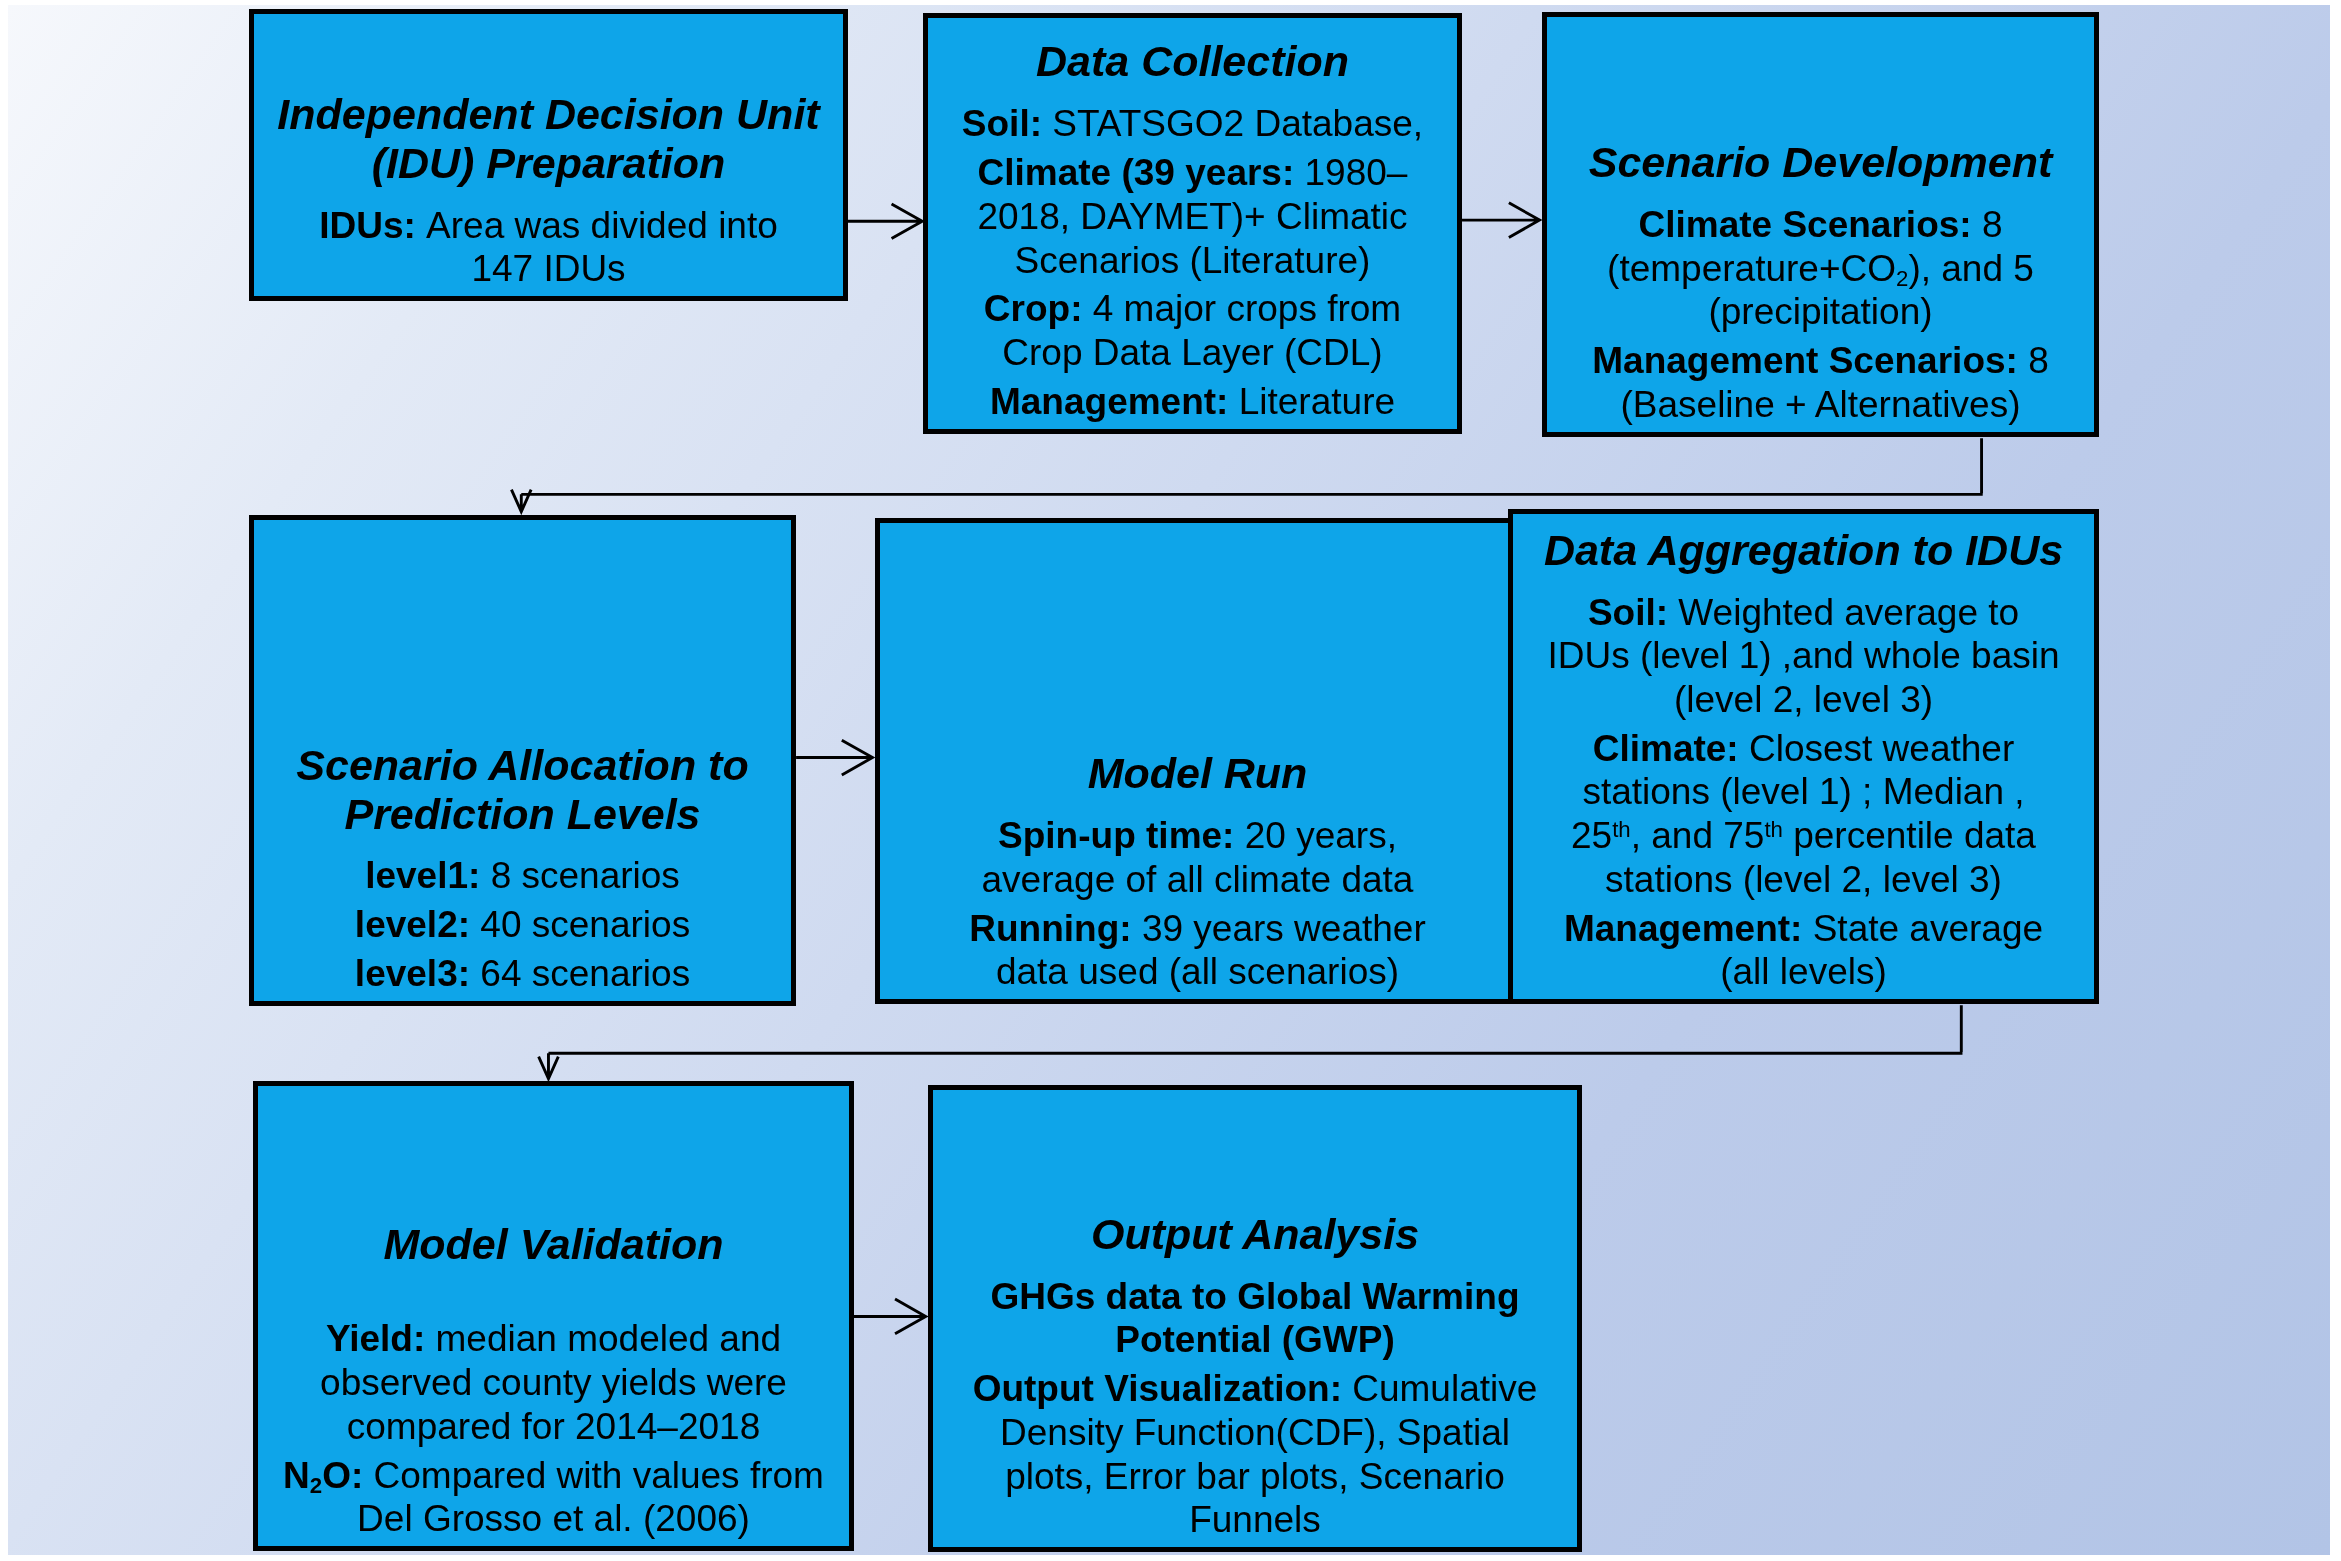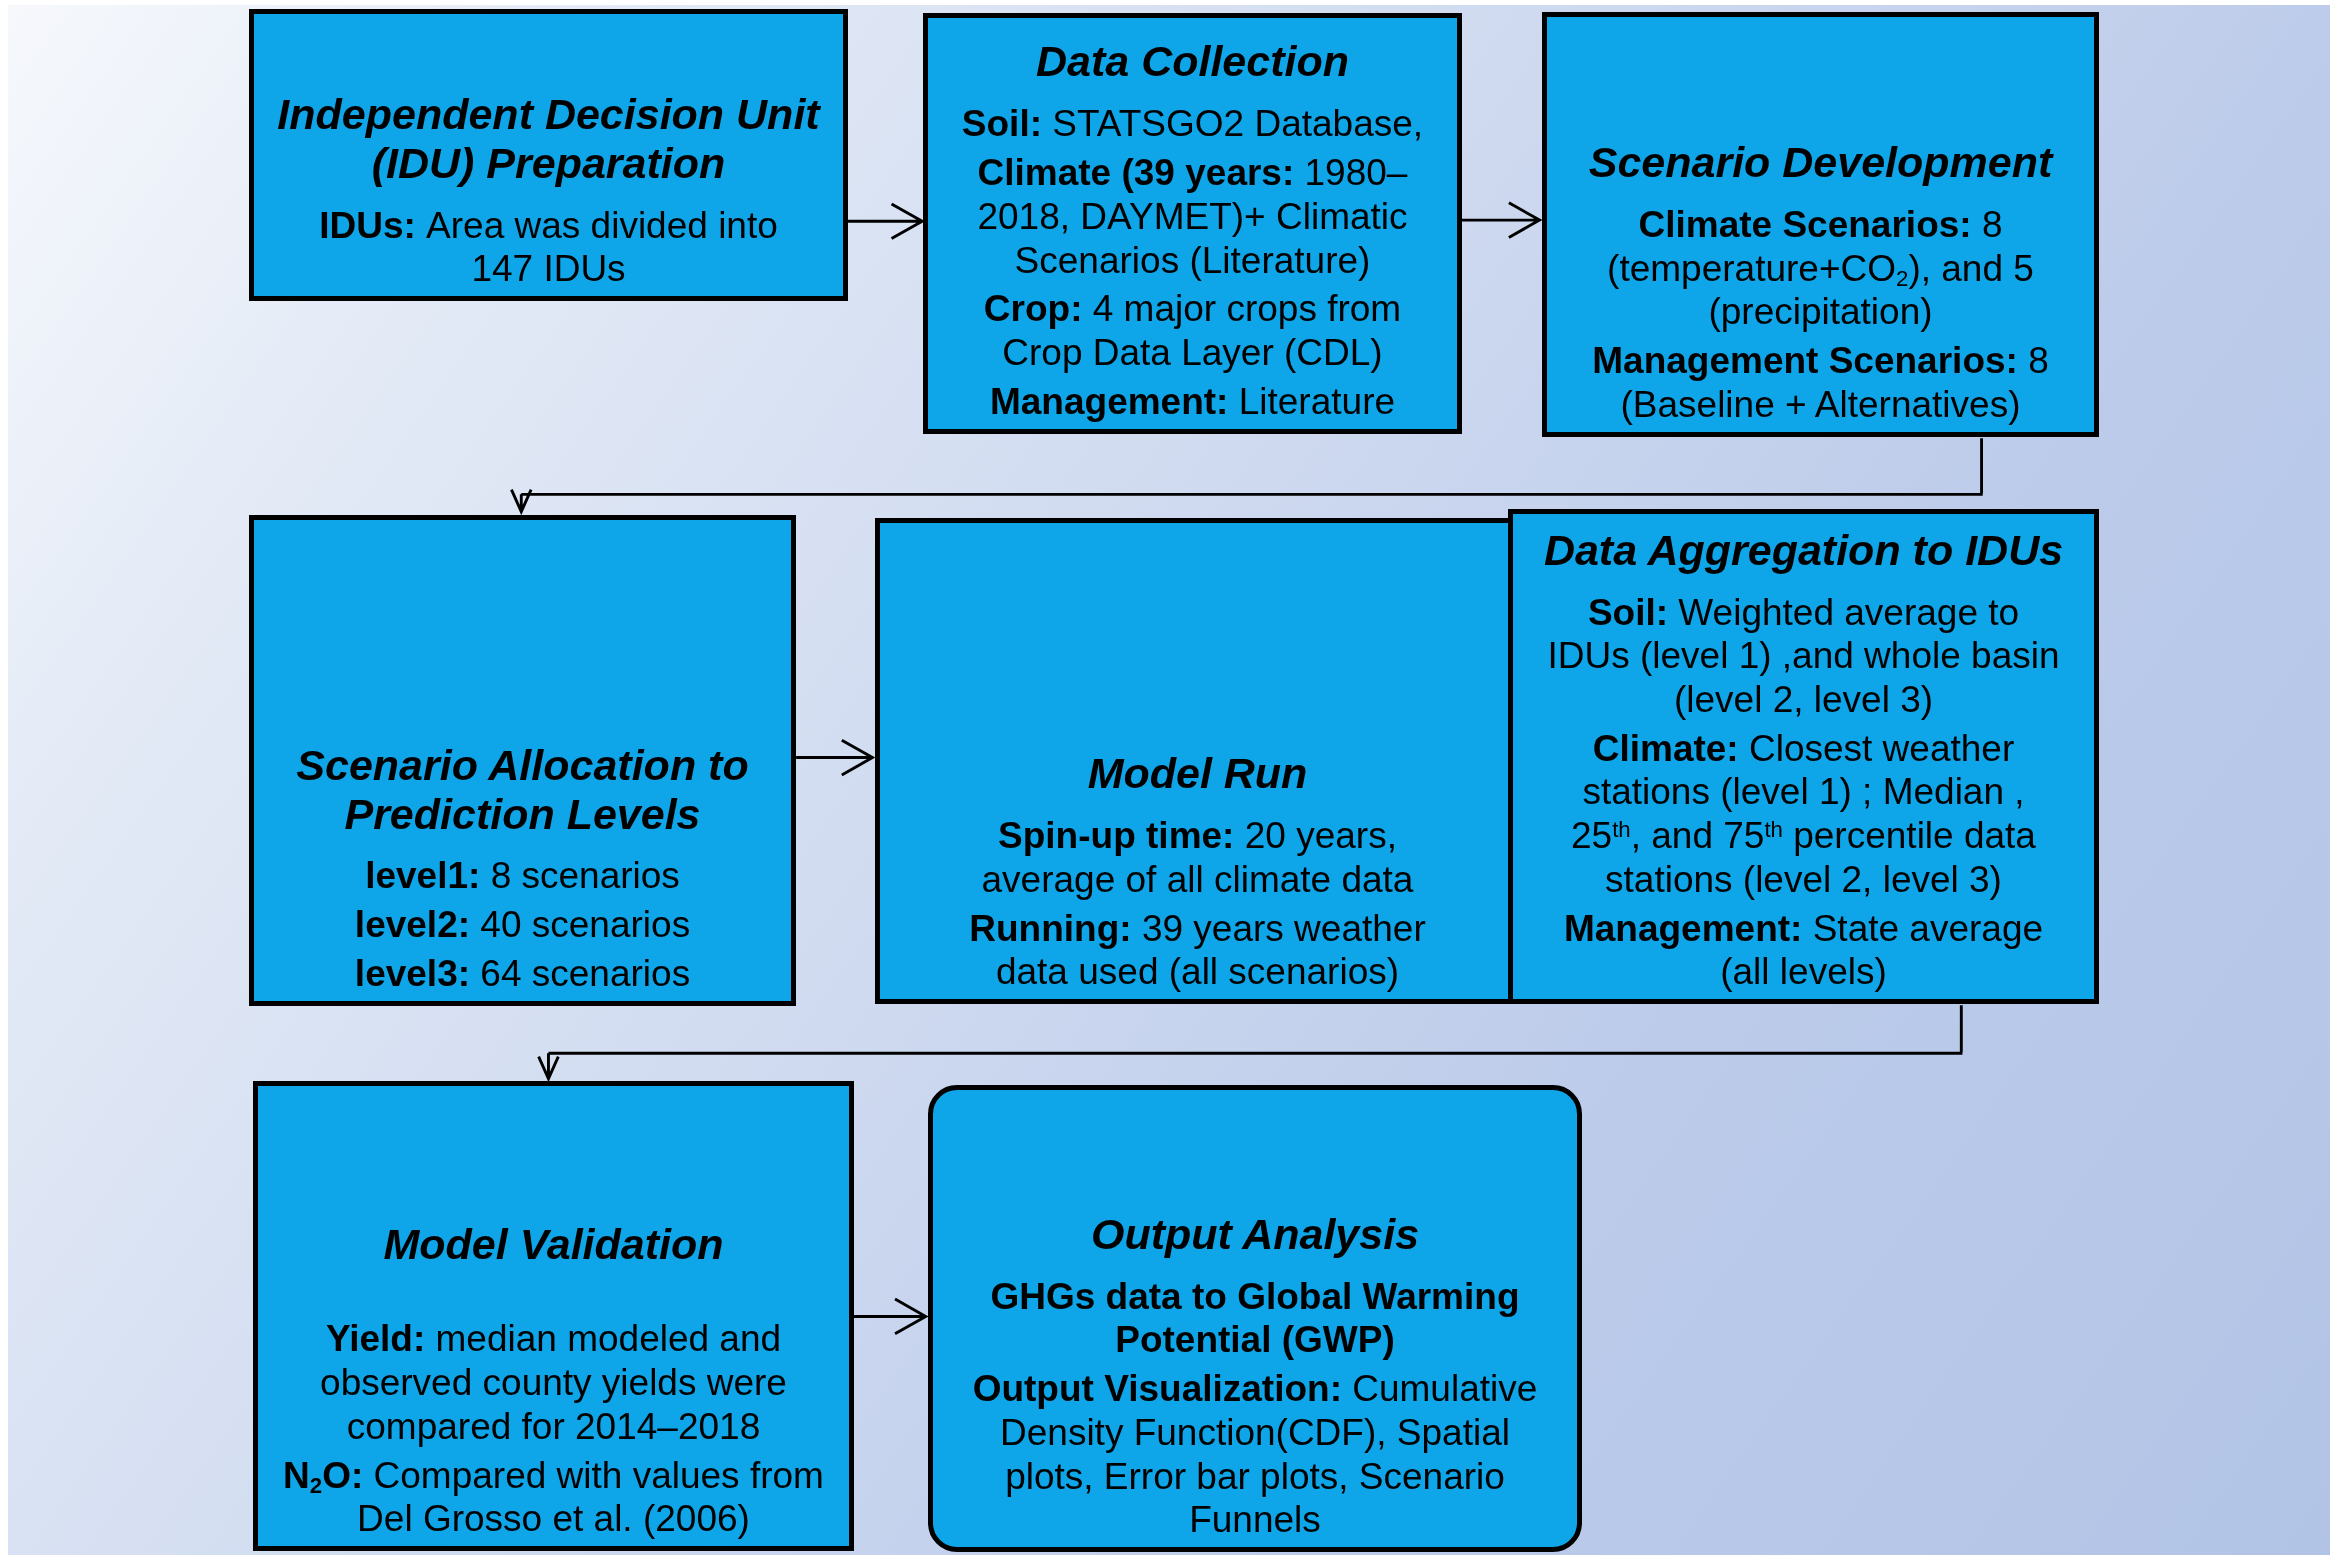--- a/index.html
+++ b/index.html
@@ -24,21 +24,21 @@
     text-align:center;color:#000;
     padding:0 11.6px;
   }
   .b1{left:249px;top:9px;width:599px;height:292px;}
   .b2{left:923px;top:12.7px;width:539px;height:421px;}
   .b3{left:1542px;top:11.6px;width:557px;height:425px;}
   .b4{left:249px;top:515px;width:547px;height:491px;}
   .b5{left:875px;top:518px;width:645px;height:486px;}
   .b6{left:1508px;top:509px;width:591px;height:495px;}
   .b7{left:253px;top:1081px;width:601px;height:470px;gap:32px;}
-  .b8{left:928px;top:1085px;width:654px;height:467px;border-radius:29px;}
+  .b8{left:928px;top:1085px;width:654px;height:467px;}
   .title{
     font-size:43px;line-height:1.12;font-weight:bold;font-style:italic;
     white-space:pre-line;margin:0 0 11.6px 0;
   }
   .body p{
     font-size:37px;line-height:1.18;
     white-space:pre-line;margin:5.2px 0;
   }
   .body .b{font-weight:bold;}
   .body sub{font-size:0.6em;vertical-align:-0.22em;line-height:0;}

